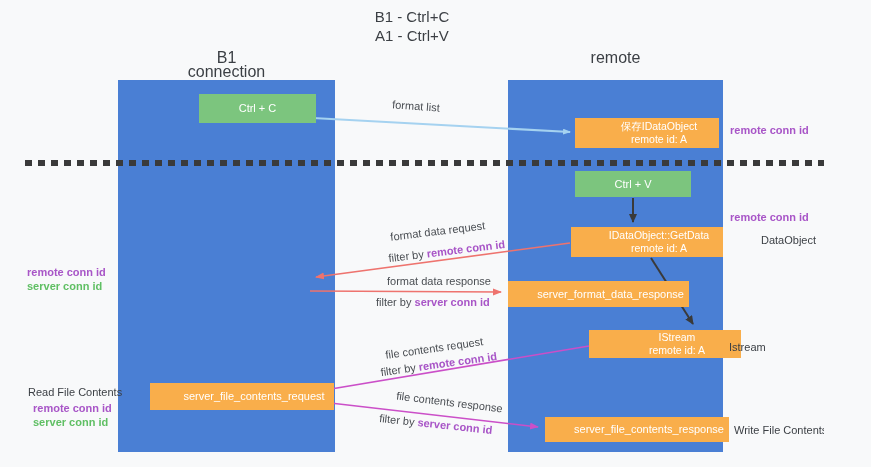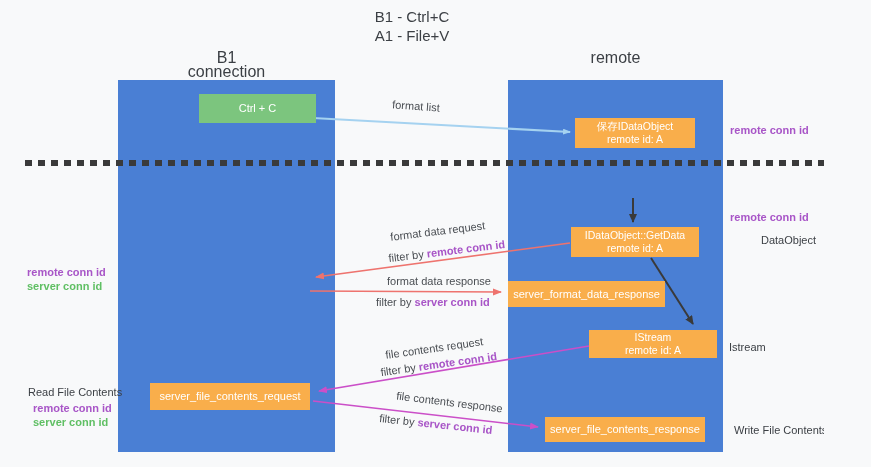--- a/index.html
+++ b/index.html
@@ -15,42 +15,42 @@
   .lifeline{background:#4a7fd4;z-index:1;}
   .dashline{
     left:25px;top:160px;width:808px;height:6px;z-index:3;
     background:repeating-linear-gradient(90deg,#3a3a3a 0 7px,transparent 7px 13px);
   }
   svg.arrows{left:0;top:0;z-index:2;pointer-events:none;}
   .node{
     z-index:4;color:#fff;text-align:center;font-size:11px;
     display:flex;flex-direction:column;justify-content:center;line-height:13px;
   }
-  .node.orange{background:#f9ae4b;}
+  .node.orange{background:#f9ae4b;padding-left:24px;}
   .node.green{background:#7cc57e;}
   .node .l2{font-size:10.5px;}
   .lbl{z-index:4;font-size:11px;white-space:nowrap;}
   .lbl.dark{color:#3b3f44;}
   .purple{color:#a855c7;font-weight:bold;}
   .greentx{color:#5fbf63;font-weight:bold;}
   .ann{z-index:4;font-size:11px;color:#4a4e53;white-space:nowrap;}
   .rot-n7{transform:rotate(-7deg);}
   .rot-n8{transform:rotate(-8deg);}
   .rot-p4{transform:rotate(4deg);}
   .rot-p7{transform:rotate(7deg);}
   .rot-p6{transform:rotate(6deg);}
 </style>
 </head>
 <body>
 
 <div class="canvas">
 
   <div class="abs title">
     <div>B1 - Ctrl+C</div>
-    <div>A1 - File+V</div>
+    <div>A1 - Ctrl+V</div>
   </div>
 
   <div class="abs col-header" style="left:118px;width:217px;">
     <div>B1</div>
     <div>connection</div>
   </div>
   <div class="abs col-header" style="left:508px;width:215px;">
     <div>remote</div>
   </div>
 
@@ -99,20 +99,23 @@
 
   <div class="abs node green" style="left:158px;top:94px;width:117px;height:29px;margin-left:41px;">
     <div>Ctrl + C</div>
   </div>
 
   <div class="abs node orange" style="left:575px;top:118px;width:120px;height:30px;">
     <div class="l2">保存IDataObject</div>
     <div class="l2">remote id: A</div>
   </div>
 
+  <div class="abs node green" style="left:575px;top:171px;width:116px;height:26px;">
+    <div>Ctrl + V</div>
+  </div>
 
   <div class="abs node orange" style="left:571px;top:227px;width:128px;height:30px;">
     <div class="l2">IDataObject::GetData</div>
     <div class="l2">remote id: A</div>
   </div>
 
 
   <div class="abs node orange" style="left:508px;top:281px;width:157px;height:26px;">
     <div>server_format_data_response</div>
   </div>

